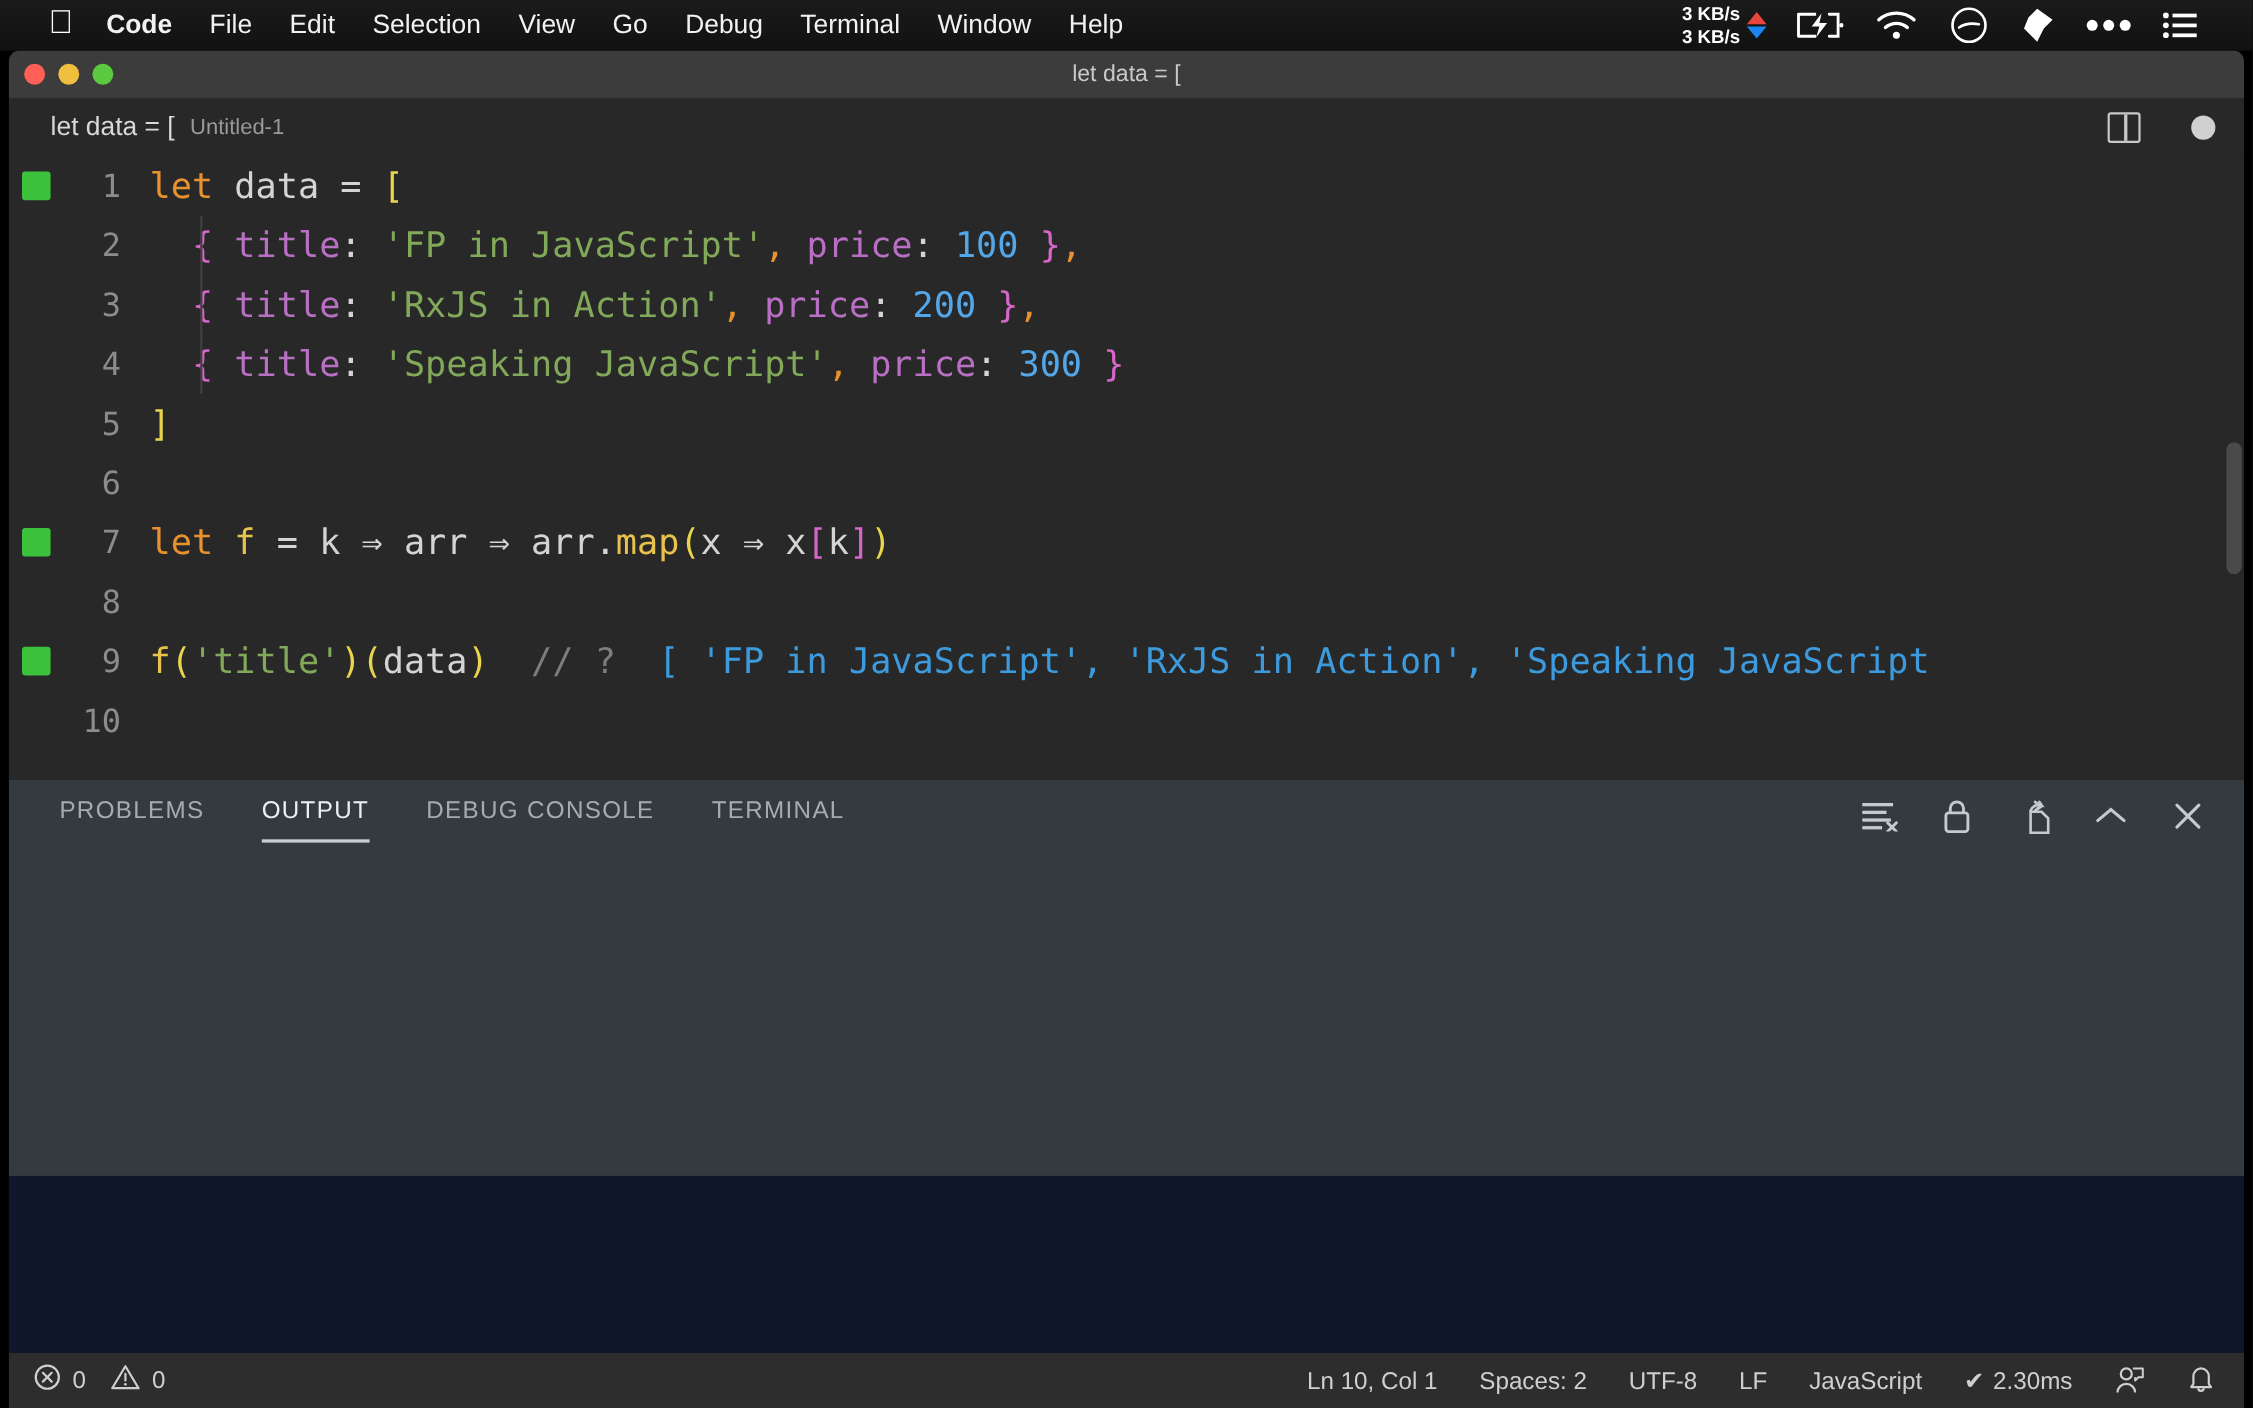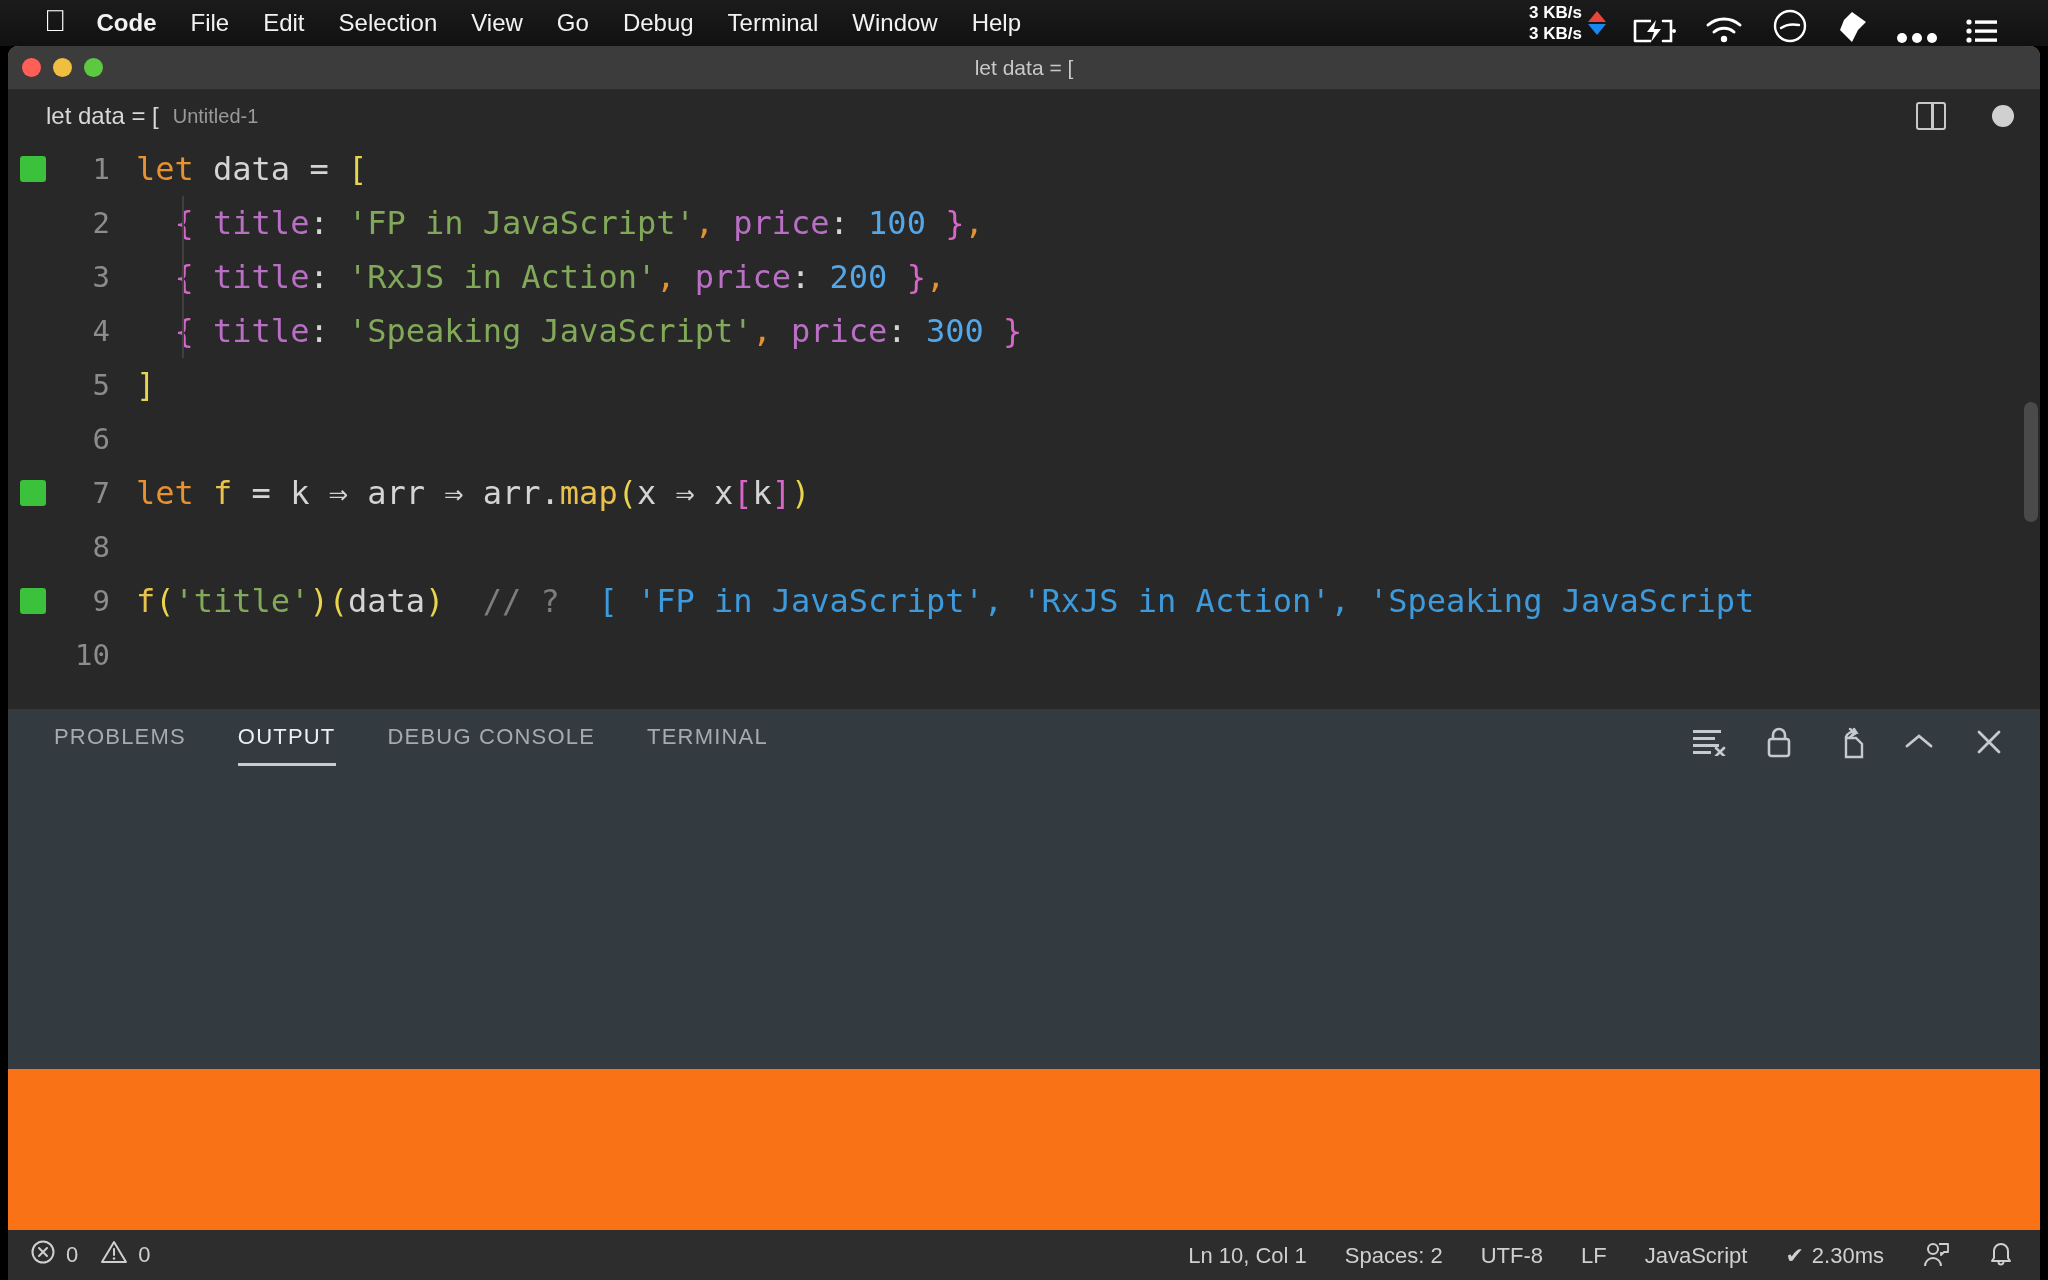--- a/index.html
+++ b/index.html
@@ -14,34 +14,34 @@
   
   .menubar {
     position: absolute; top:0; left:0; width:2048px; height:46px;
     background: linear-gradient(180deg,#1b1b1b 0%,#111 100%);
     display:flex; align-items:center; color:#fff;
   }
   .menubar .apple { margin-left:44px; margin-right:30px; font-size:30px; line-height:1;
                     margin-top:-5px; color:#fff; }
   .menubar .mi { font-size:24px; margin-right:34px; color:#f2f2f2; white-space:nowrap; }
   .menubar .mi.bold { font-weight:bold; }
-  .menubar .right { margin-left:auto; display:flex; align-items:flex-end; margin-right:22px; }
+  .menubar .right { margin-left:auto; display:flex; align-items:center; margin-right:22px; }
   .netspeed { display:flex; align-items:center; margin-right:26px; }
   .netspeed .nums { font-size:17px; line-height:21px; text-align:right; font-weight:600; }
   .netspeed .arrows { display:flex; flex-direction:column; margin-left:6px; }
   .tri-up { width:0;height:0;border-left:9px solid transparent;border-right:9px solid transparent;
             border-bottom:11px solid #e8453c; margin-bottom:2px;}
   .tri-dn { width:0;height:0;border-left:9px solid transparent;border-right:9px solid transparent;
             border-top:11px solid #1a86f0;}
   .sysicon { margin-right:28px; display:flex; align-items:center; }
 
   
   .window {
     position:absolute; top:46px; left:8px; width:2032px; height:1234px;
-    background:#f97316; border-radius:10px 10px 0 0; overflow:hidden;
+    background:#0f172a; border-radius:10px 10px 0 0; overflow:hidden;
   }
   .titlebar {
     height:44px; background:#3c3c3c; display:flex; align-items:center;
     position:relative; border-bottom:1px solid #2b2b2b;
   }
   .traffic { display:flex; gap:12px; margin-left:14px; }
   .dot { width:19px;height:19px;border-radius:50%; }
   .dot.red{background:#ff5f57;} .dot.yellow{background:#f1bf3f;} .dot.green{background:#5cc940;}
   .wintitle {
     position:absolute; left:0; right:0; text-align:center;

